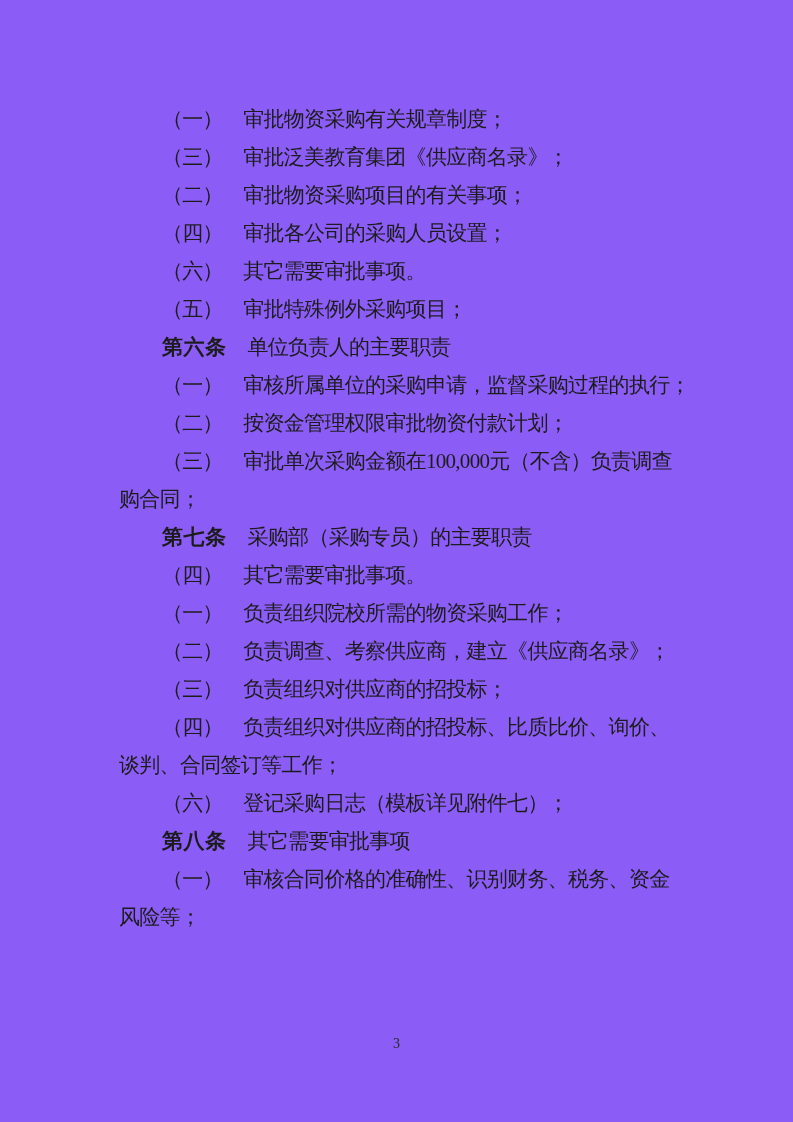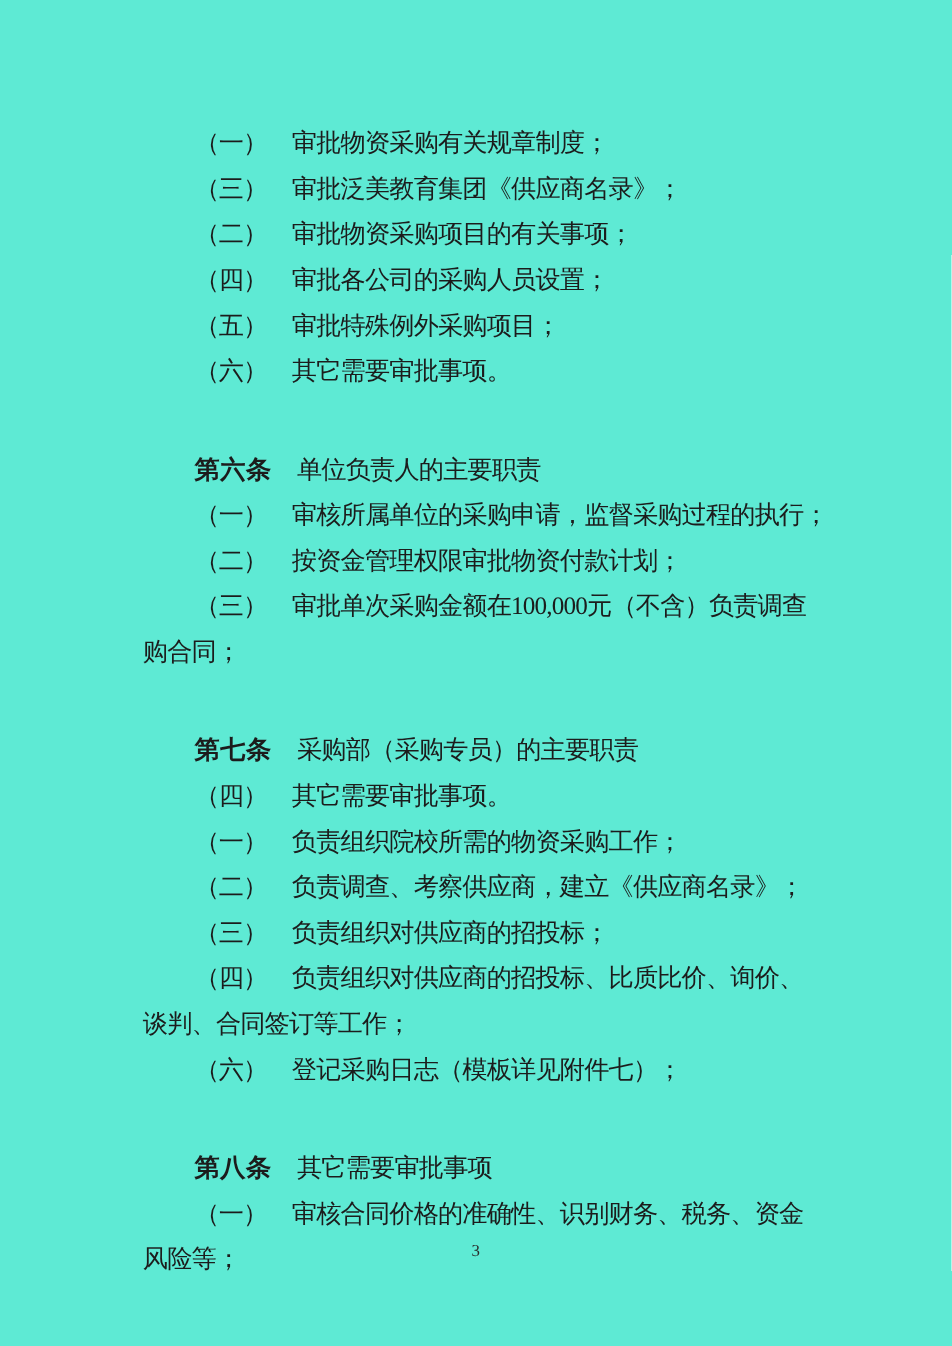--- a/index.html
+++ b/index.html
@@ -4,21 +4,21 @@
 <style>
   html, body {
     margin: 0;
     padding: 0;
     background: #ffffff;
   }
   .page {
     position: relative;
     width: 793px;
     height: 1122px;
-    background: #5eead4;
+    background: #8b5cf6;
     overflow: hidden;
     font-family: "Liberation Serif", serif;
     color: #1c1c1c;
   }
   .textblock {
     position: absolute;
     left: 119px;
     top: 100px;
     width: 566px;
   }
@@ -30,21 +30,20 @@
     white-space: pre;
   }
   .line.item {
     padding-left: 43px;  
   }
   .line.cont {
     padding-left: 0;
   }
   .line.heading {
     padding-left: 43px;
-    margin-top: 44px;
   }
   .line.heading .num {
     font-family: "Liberation Sans", sans-serif;
     font-weight: bold;
     letter-spacing: 0.5px;
   }
   .line.heading .title {
     margin-left: 21px;
   }
   .pagenum {
@@ -61,22 +60,22 @@
 </style>
 </head>
 <body>
 
 <div class="page">
   <div class="textblock" id="textblock">
       <div class="line item">（一）　审批物资采购有关规章制度；</div>
       <div class="line item">（三）　审批泛美教育集团《供应商名录》；</div>
       <div class="line item">（二）　审批物资采购项目的有关事项；</div>
       <div class="line item">（四）　审批各公司的采购人员设置；</div>
+      <div class="line item">（六）　其它需要审批事项。</div>
       <div class="line item">（五）　审批特殊例外采购项目；</div>
-      <div class="line item">（六）　其它需要审批事项。</div>
       <div class="line heading"><span class="num">第六条</span><span class="title">单位负责人的主要职责</span></div>
       <div class="line item">（一）　审核所属单位的采购申请，监督采购过程的执行；</div>
       <div class="line item">（二）　按资金管理权限审批物资付款计划；</div>
       <div class="line item">（三）　审批单次采购金额在100,000元（不含）负责调查</div>
       <div class="line cont">购合同；</div>
       <div class="line heading"><span class="num">第七条</span><span class="title">采购部（采购专员）的主要职责</span></div>
       <div class="line item">（四）　其它需要审批事项。</div>
       <div class="line item">（一）　负责组织院校所需的物资采购工作；</div>
       <div class="line item">（二）　负责调查、考察供应商，建立《供应商名录》；</div>
       <div class="line item">（三）　负责组织对供应商的招投标；</div>

